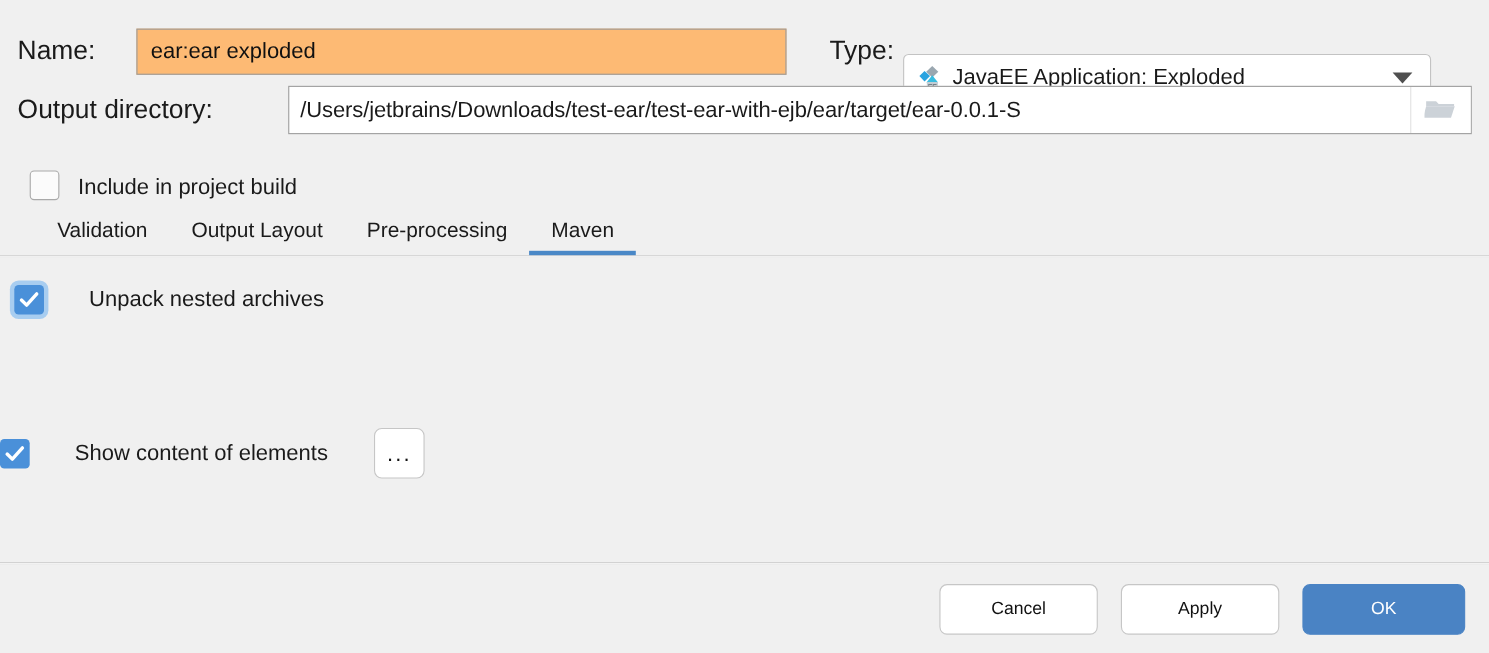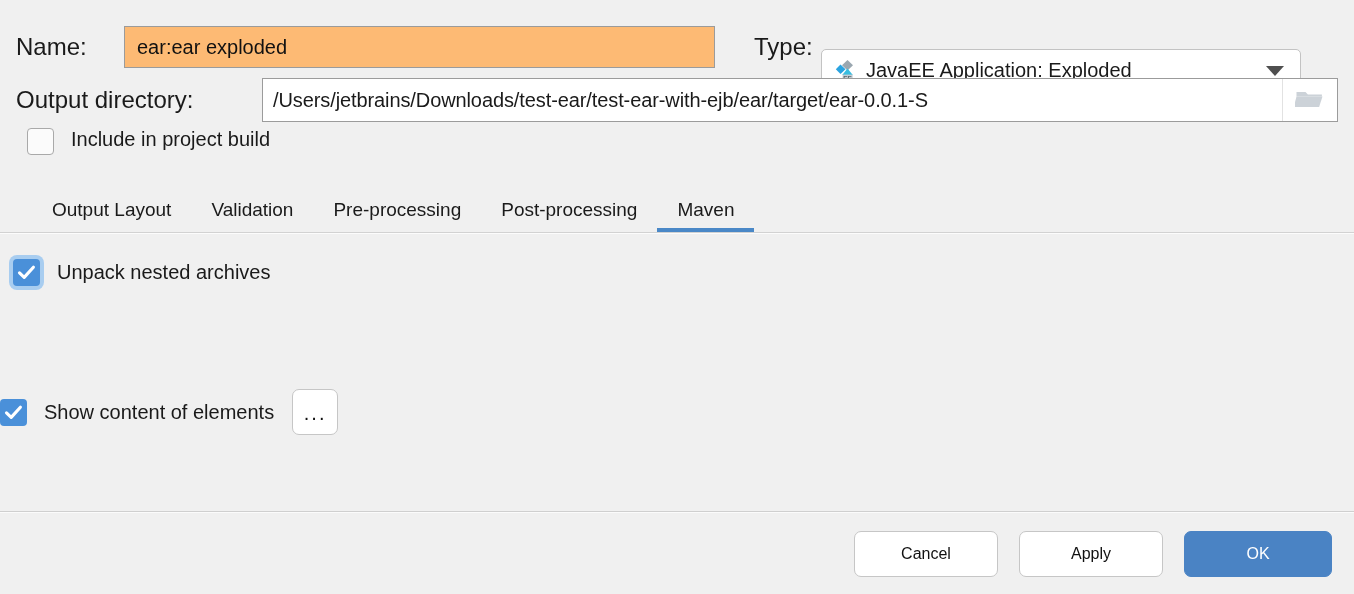--- a/index.html
+++ b/index.html
@@ -147,21 +147,21 @@
     display: flex;
     align-items: center;
     justify-content: center;
     border-left: 1px solid #e2e2e2;
   }
   .folder-icon { width: 30px; height: 24px; }
 
   
   .row-include {
     height: 54px;
-    align-items: flex-start;
+    align-items: flex-end;
     padding-left: 11px;
   }
   .cb-empty {
     width: 27px;
     height: 27px;
     border: 1.5px solid #a9a9a9;
     border-radius: 4px;
     background: #fbfbfb;
     box-sizing: border-box;
     flex: 0 0 27px;
@@ -204,20 +204,21 @@
   .tab-content {
     flex: 1;
     position: relative;
     padding-left: 10px;
   }
 
   .cb-row {
     display: flex;
     align-items: center;
     position: absolute;
+    gap: 24px;
   }
   .cb-unpack { top: 25px; left: 13px; }
   .cb-show   { top: 155px; left: 0px; }
 
   .cb-checked {
     width: 27px;
     height: 27px;
     background: #4a90d9;
     border-radius: 4px;
     box-sizing: border-box;
@@ -327,24 +328,23 @@
     </div>
 
     <div class="row row-include">
       <span class="cb-empty"></span>
       <span class="cb-text">Include in project build</span>
     </div>
 
   </div>
 
   <div class="tabbar">
+    <div class="tab">Validation</div>
     <div class="tab">Output Layout</div>
-    <div class="tab">Validation</div>
     <div class="tab">Pre-processing</div>
-    <div class="tab">Post-processing</div>
     <div class="tab active">Maven</div>
   </div>
   <div class="tab-divider"></div>
 
   <div class="tab-content">
 
     <div class="cb-row cb-unpack">
       <span class="cb-checked focused">
         <svg width="23" height="23" viewBox="0 0 23 23">
           <path d="M4.5 11.8 L9.2 16.4 L18.4 6.2" stroke="#ffffff" stroke-width="3.1" fill="none" stroke-linecap="round" stroke-linejoin="round"></path>

